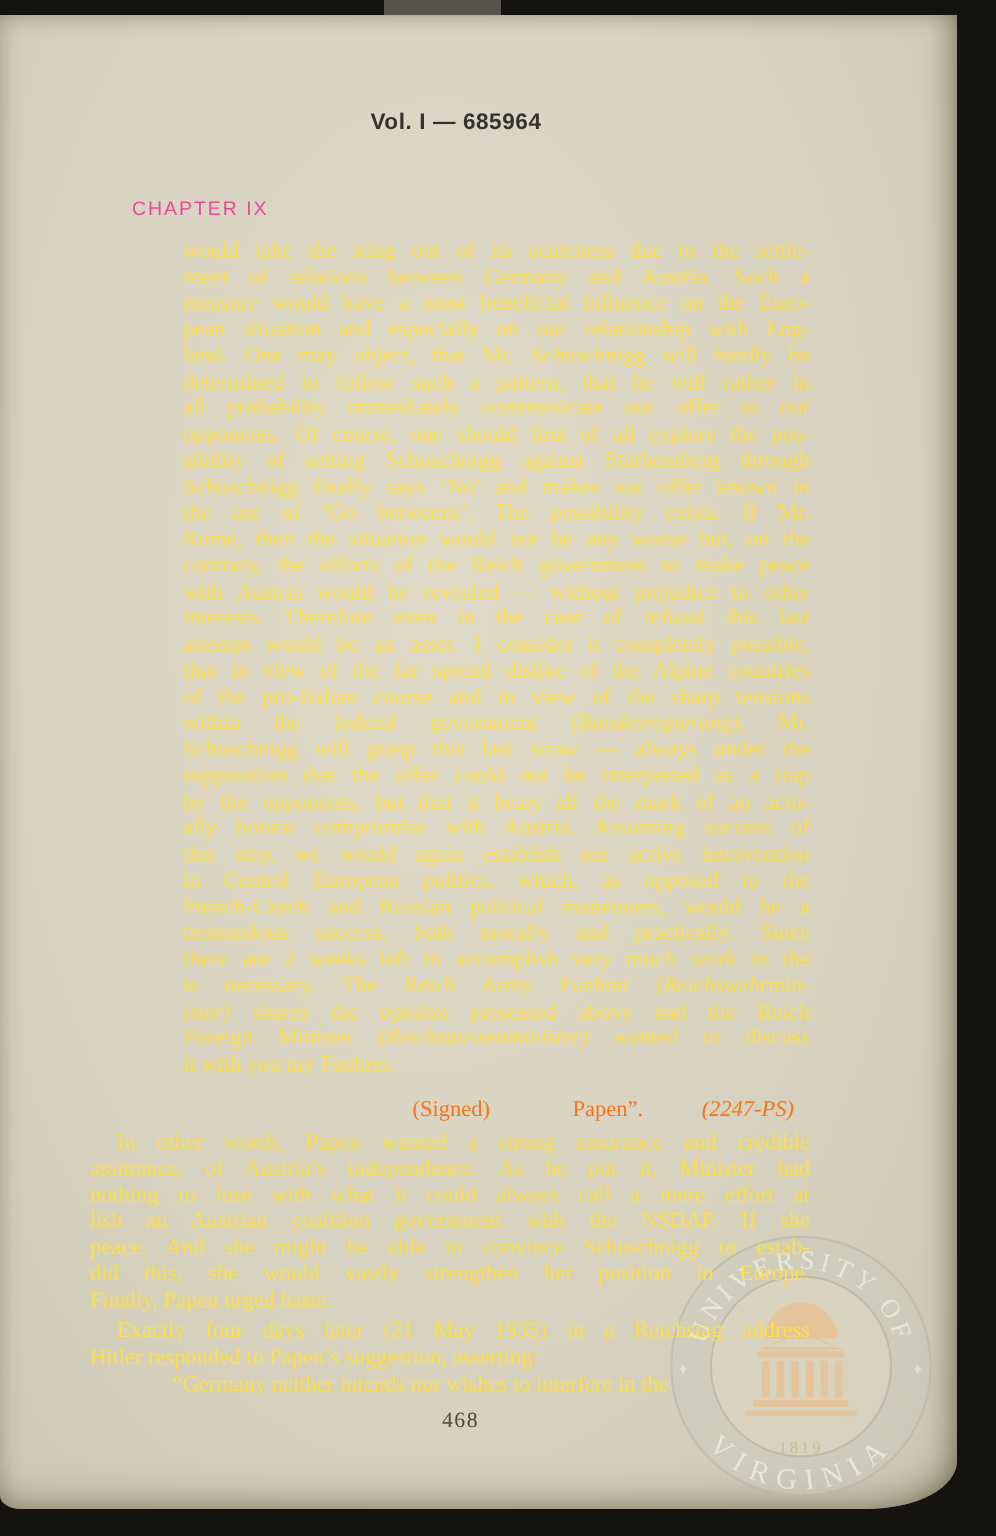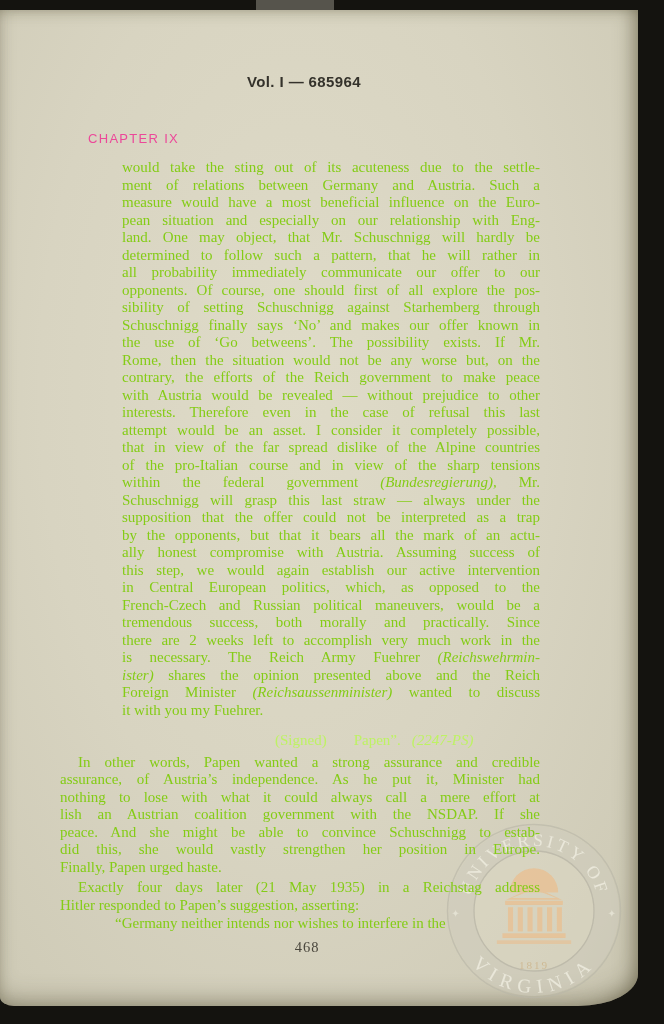--- a/index.html
+++ b/index.html
@@ -37,29 +37,29 @@
     margin-top:41px;margin-left:88px;
     font-family:"Liberation Sans", sans-serif;font-weight:400;
     font-size:13px;letter-spacing:1.3px;color:#ec4899;
   }
   .quote{margin:13px 0 0 122px;width:418px;}
   .para{margin-left:60px;width:480px;}
   .para1{margin-top:4px;}
   .para2{margin-top:3px;}
   .quote2{margin-left:97px;width:443px;margin-top:1px;}
   .tline{
-    font-size:15px;line-height:17.5px;color:#84cc16;
+    font-size:15px;line-height:17.5px;color:#fde047;
     text-align:justify;text-align-last:justify;
   }
   .tline.tlast{text-align-last:left;}
   .it{font-style:italic;}
   .indent-first .tline:first-child{text-indent:18px;}
   .sig-row{
     display:flex;margin-left:153px;
-    font-size:15px;line-height:17.5px;color:#bef264;white-space:nowrap;
+    font-size:15px;line-height:17.5px;color:#f97316;white-space:nowrap;gap:28px;
   }
   .sig-name{margin-left:27px;}
   .sig-ref{margin-left:11px;font-style:italic;}
   .pageno{
     margin-top:6px;text-align:center;transform:translateX(-12px);
     font-size:14.5px;letter-spacing:1px;color:#4a473d;
   }
 </style>
 </head>
 <body>

